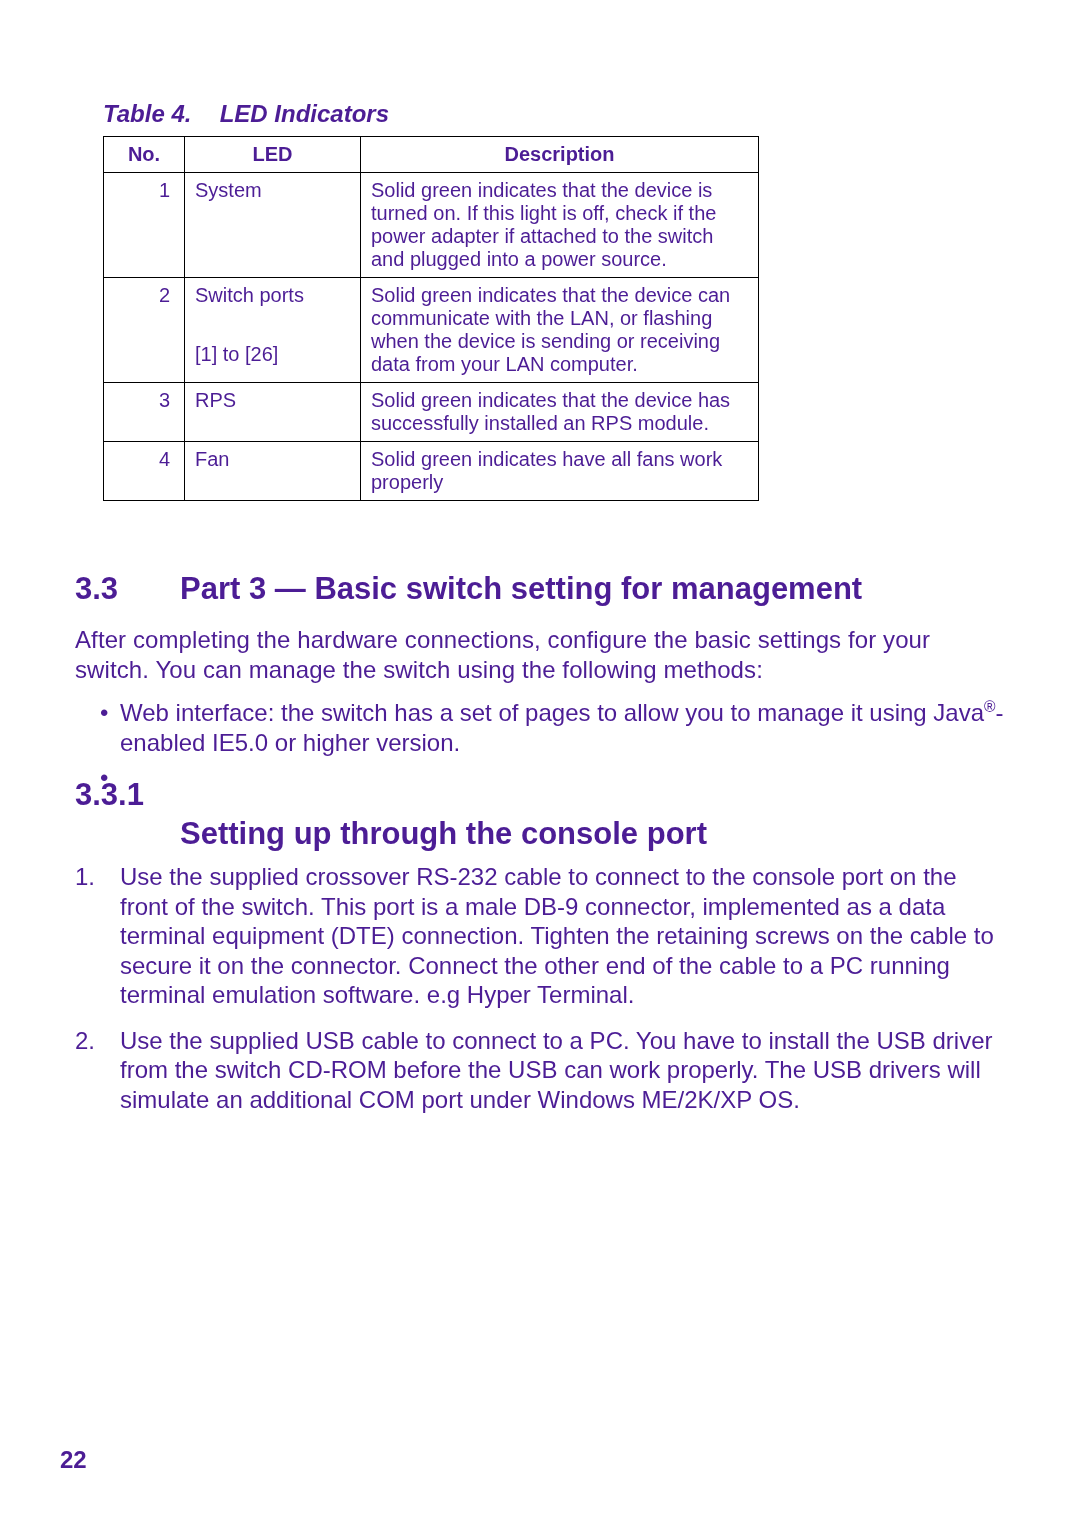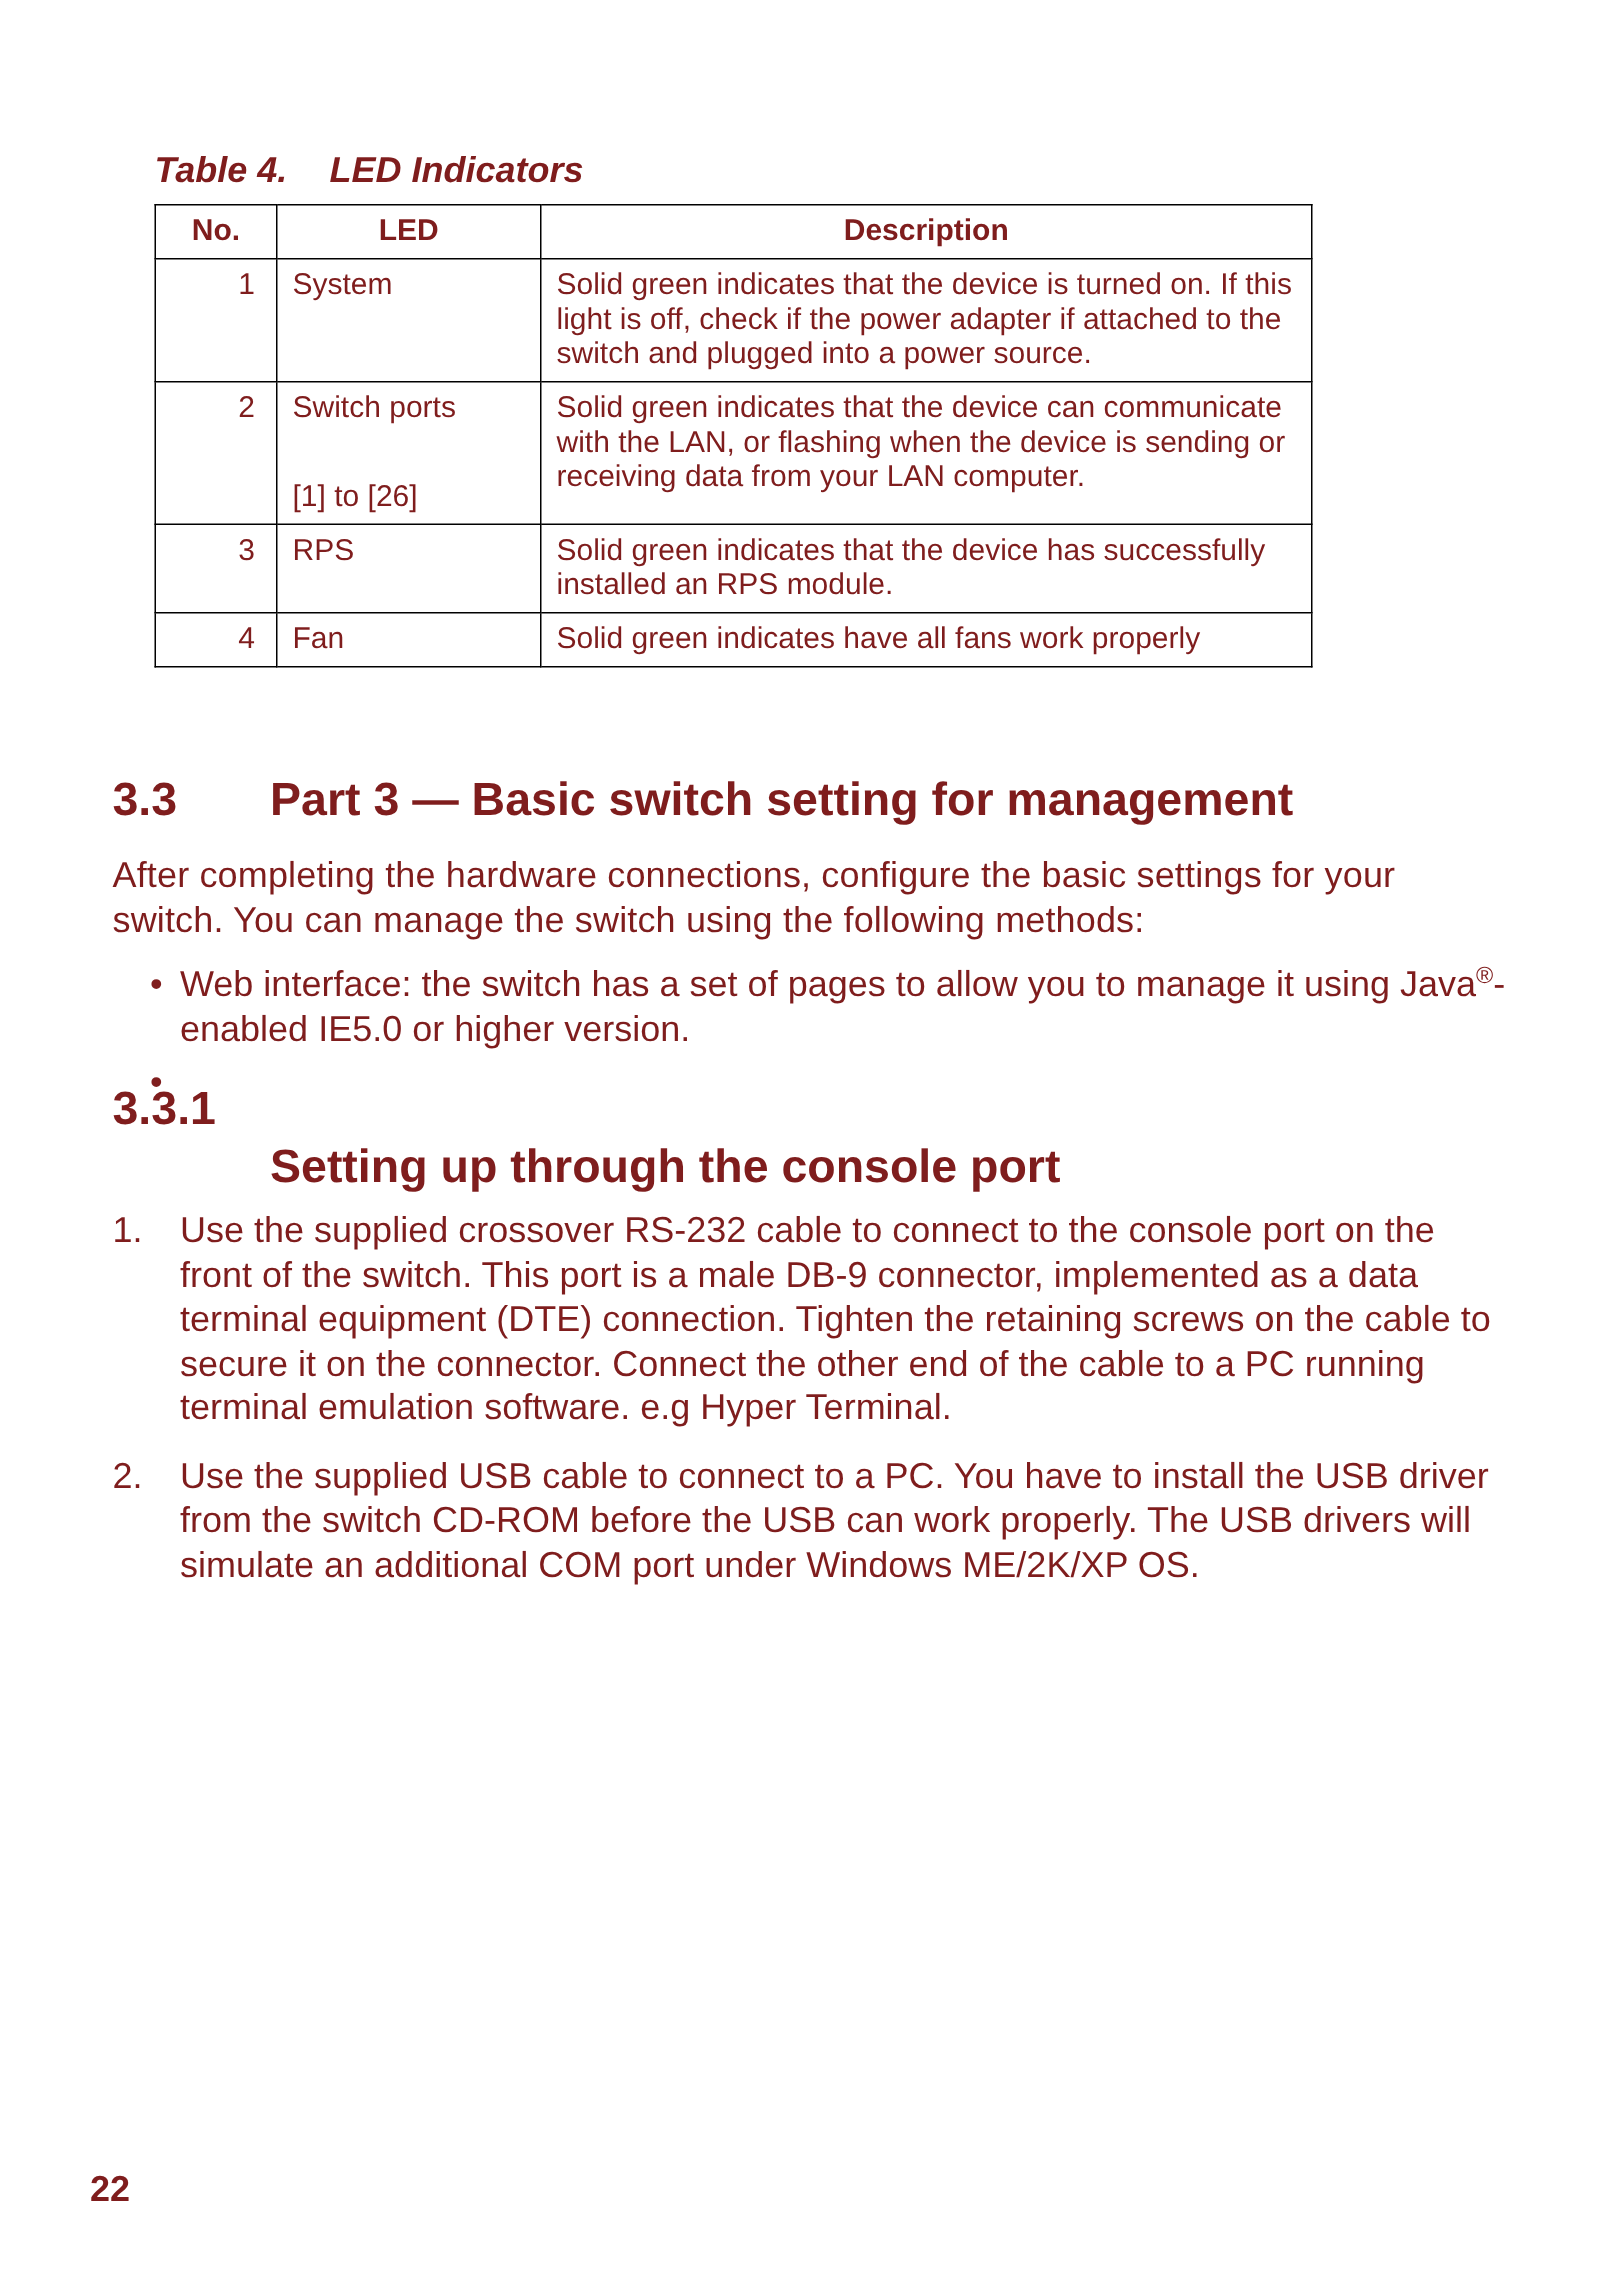--- a/index.html
+++ b/index.html
@@ -6,39 +6,39 @@
     margin: 0;
     padding: 0;
     background: #fff;
   }
   .page {
     width: 1080px;
     height: 1529px;
     box-sizing: border-box;
     padding: 100px 75px 60px 75px;
     font-family: Arial, Helvetica, sans-serif;
-    color: #7f1d1d;
+    color: #4c1d95;
     position: relative;
     border-radius: 25px;
   }
 
   
   .tbl-caption {
     font-style: italic;
     font-weight: bold;
     font-size: 24px;
     margin: 0 0 8px 28px;
   }
   .tbl-caption .tlabel { display: inline-block; width: 110px; }
 
   
   table.led {
     border-collapse: collapse;
     margin: 0 0 70px 28px;
-    width: 772px;
+    width: 656px;
     font-size: 20px;
   }
   table.led th, table.led td {
     border: 1.5px solid #000;
     padding: 6px 10px;
     vertical-align: top;
     text-align: left;
   }
   table.led th {
     font-weight: bold;

